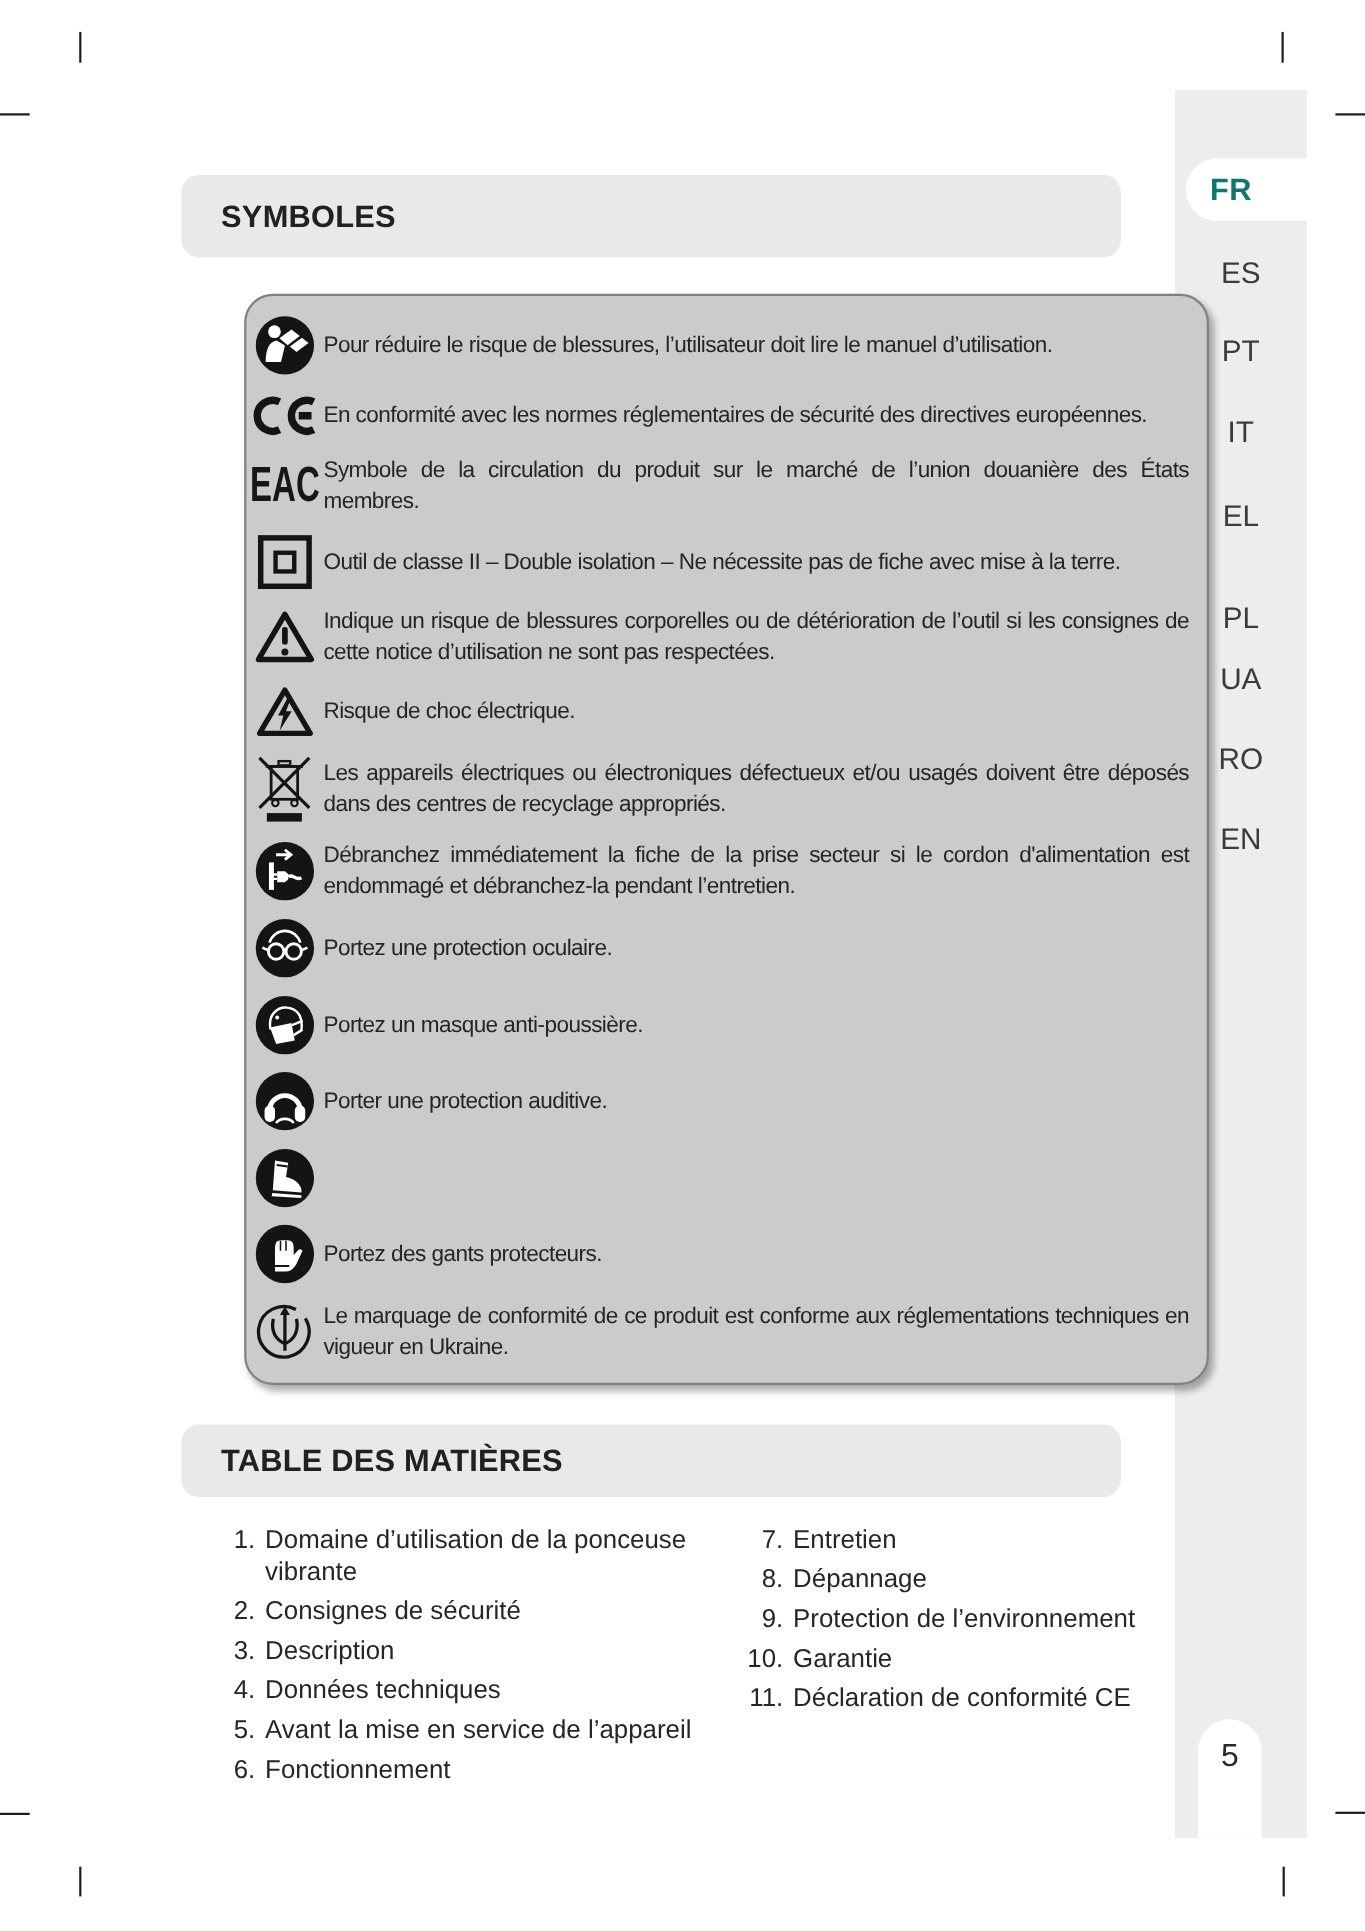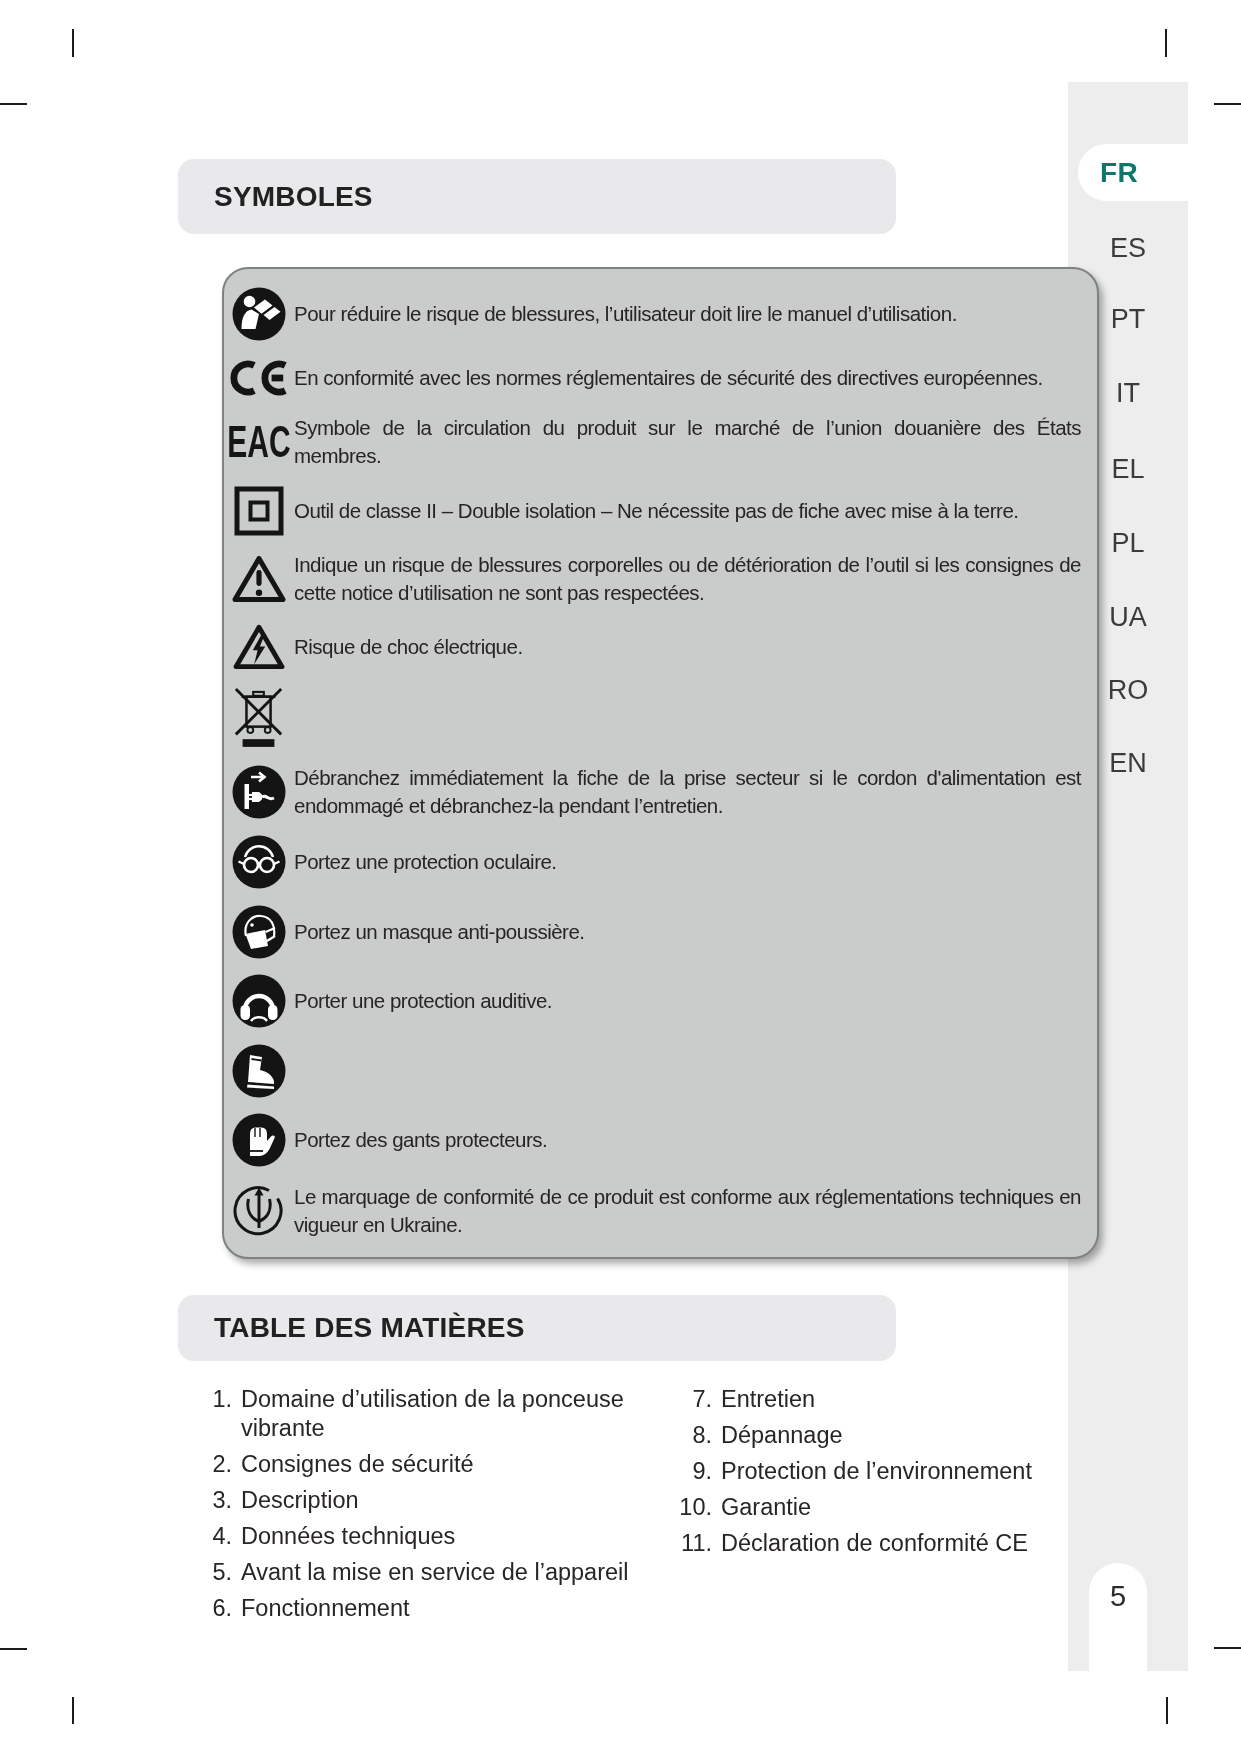--- a/index.html
+++ b/index.html
@@ -19,21 +19,21 @@
   }
   .fr-tab span{font-weight:bold;font-size:28px;color:#0f766e;letter-spacing:.5px;}
   .page-tab{
     position:absolute;left:1089px;top:1563px;width:58px;height:108px;background:#ffffff;
     border-radius:29px 29px 0 0;display:flex;justify-content:center;box-sizing:border-box;padding-top:17px;
   }
   .page-tab span{font-size:29px;color:#2a2a2c;}
 
   
   .bar{
-    position:absolute;left:178px;width:718px;background:#e9e9eb;border-radius:16px;
+    position:absolute;left:165px;width:854px;background:#e9e9eb;border-radius:16px;
     display:flex;align-items:center;padding-left:36px;box-sizing:border-box;
   }
   .bar.symbols{top:159px;height:75px;}
   .bar.toc{top:1295px;height:66px;}
   .bar h1{margin:0;font-size:28px;font-weight:bold;color:#232021;letter-spacing:.2px;}
 
   
   .panel{
     position:absolute;left:222px;top:267px;width:877px;height:992px;background:#c9cccb;
     border:2px solid #7e8284;border-radius:26px;box-sizing:border-box;
@@ -73,21 +73,21 @@
   <div class="crop" style="left:1166px;top:1697px;width:2px;height:27px;"></div>
 
   <div class="sidebar"></div>
   <div class="fr-tab">
     <span>FR</span>
   </div>
   <div class="lang" style="top:233px;">ES</div>
   <div class="lang" style="top:304px;">PT</div>
   <div class="lang" style="top:378px;">IT</div>
   <div class="lang" style="top:454px;">EL</div>
-  <div class="lang" style="top:528px;">PL</div>
+  <div class="lang" style="top:547px;">PL</div>
   <div class="lang" style="top:602px;">UA</div>
   <div class="lang" style="top:675px;">RO</div>
   <div class="lang" style="top:748px;">EN</div>
   <div class="page-tab">
     <span>5</span>
   </div>
 
   <div class="bar symbols">
     <h1>SYMBOLES</h1>
   </div>
@@ -162,20 +162,21 @@
           <rect x="15" y="11" width="25" height="31" fill="none" stroke="#141414" stroke-width="2.6"></rect>
           <line x1="10" y1="11" x2="45" y2="11" stroke="#141414" stroke-width="2.6"></line>
           <rect x="22" y="6" width="11" height="4" fill="none" stroke="#141414" stroke-width="2.2"></rect>
           <circle cx="19" cy="45.5" r="3" fill="none" stroke="#141414" stroke-width="2"></circle>
           <circle cx="37" cy="45.5" r="3" fill="none" stroke="#141414" stroke-width="2"></circle>
           <line x1="4" y1="3" x2="51" y2="50" stroke="#141414" stroke-width="3"></line>
           <line x1="51" y1="3" x2="4" y2="50" stroke="#141414" stroke-width="3"></line>
           <rect x="11" y="55" width="33" height="8" fill="#141414"></rect>
         </svg>
       </div>
+      <div class="text-cell">Les appareils électriques ou électroniques défectueux et/ou usagés doivent être déposés dans des centres de recyclage appropriés.</div>
     </div>
 
     <div class="srow">
       <div class="icon-cell">
         <svg width="54" height="54" viewBox="0 0 54 54">
           <circle cx="27" cy="27" r="26.5" fill="#141414"></circle>
           <path d="M19,12 h13 m-5,-4.5 l5.5,4.5 l-5.5,4.5" fill="none" stroke="#fff" stroke-width="2.6"></path>
           <rect x="12.5" y="19" width="4.5" height="25" fill="#fff"></rect>
           <path d="M20,27 h7 l3,2.5 v5 l-3,2.5 h-7 z" fill="#fff"></path>
           <line x1="20" y1="30" x2="16" y2="30" stroke="#fff" stroke-width="2.2"></line>

